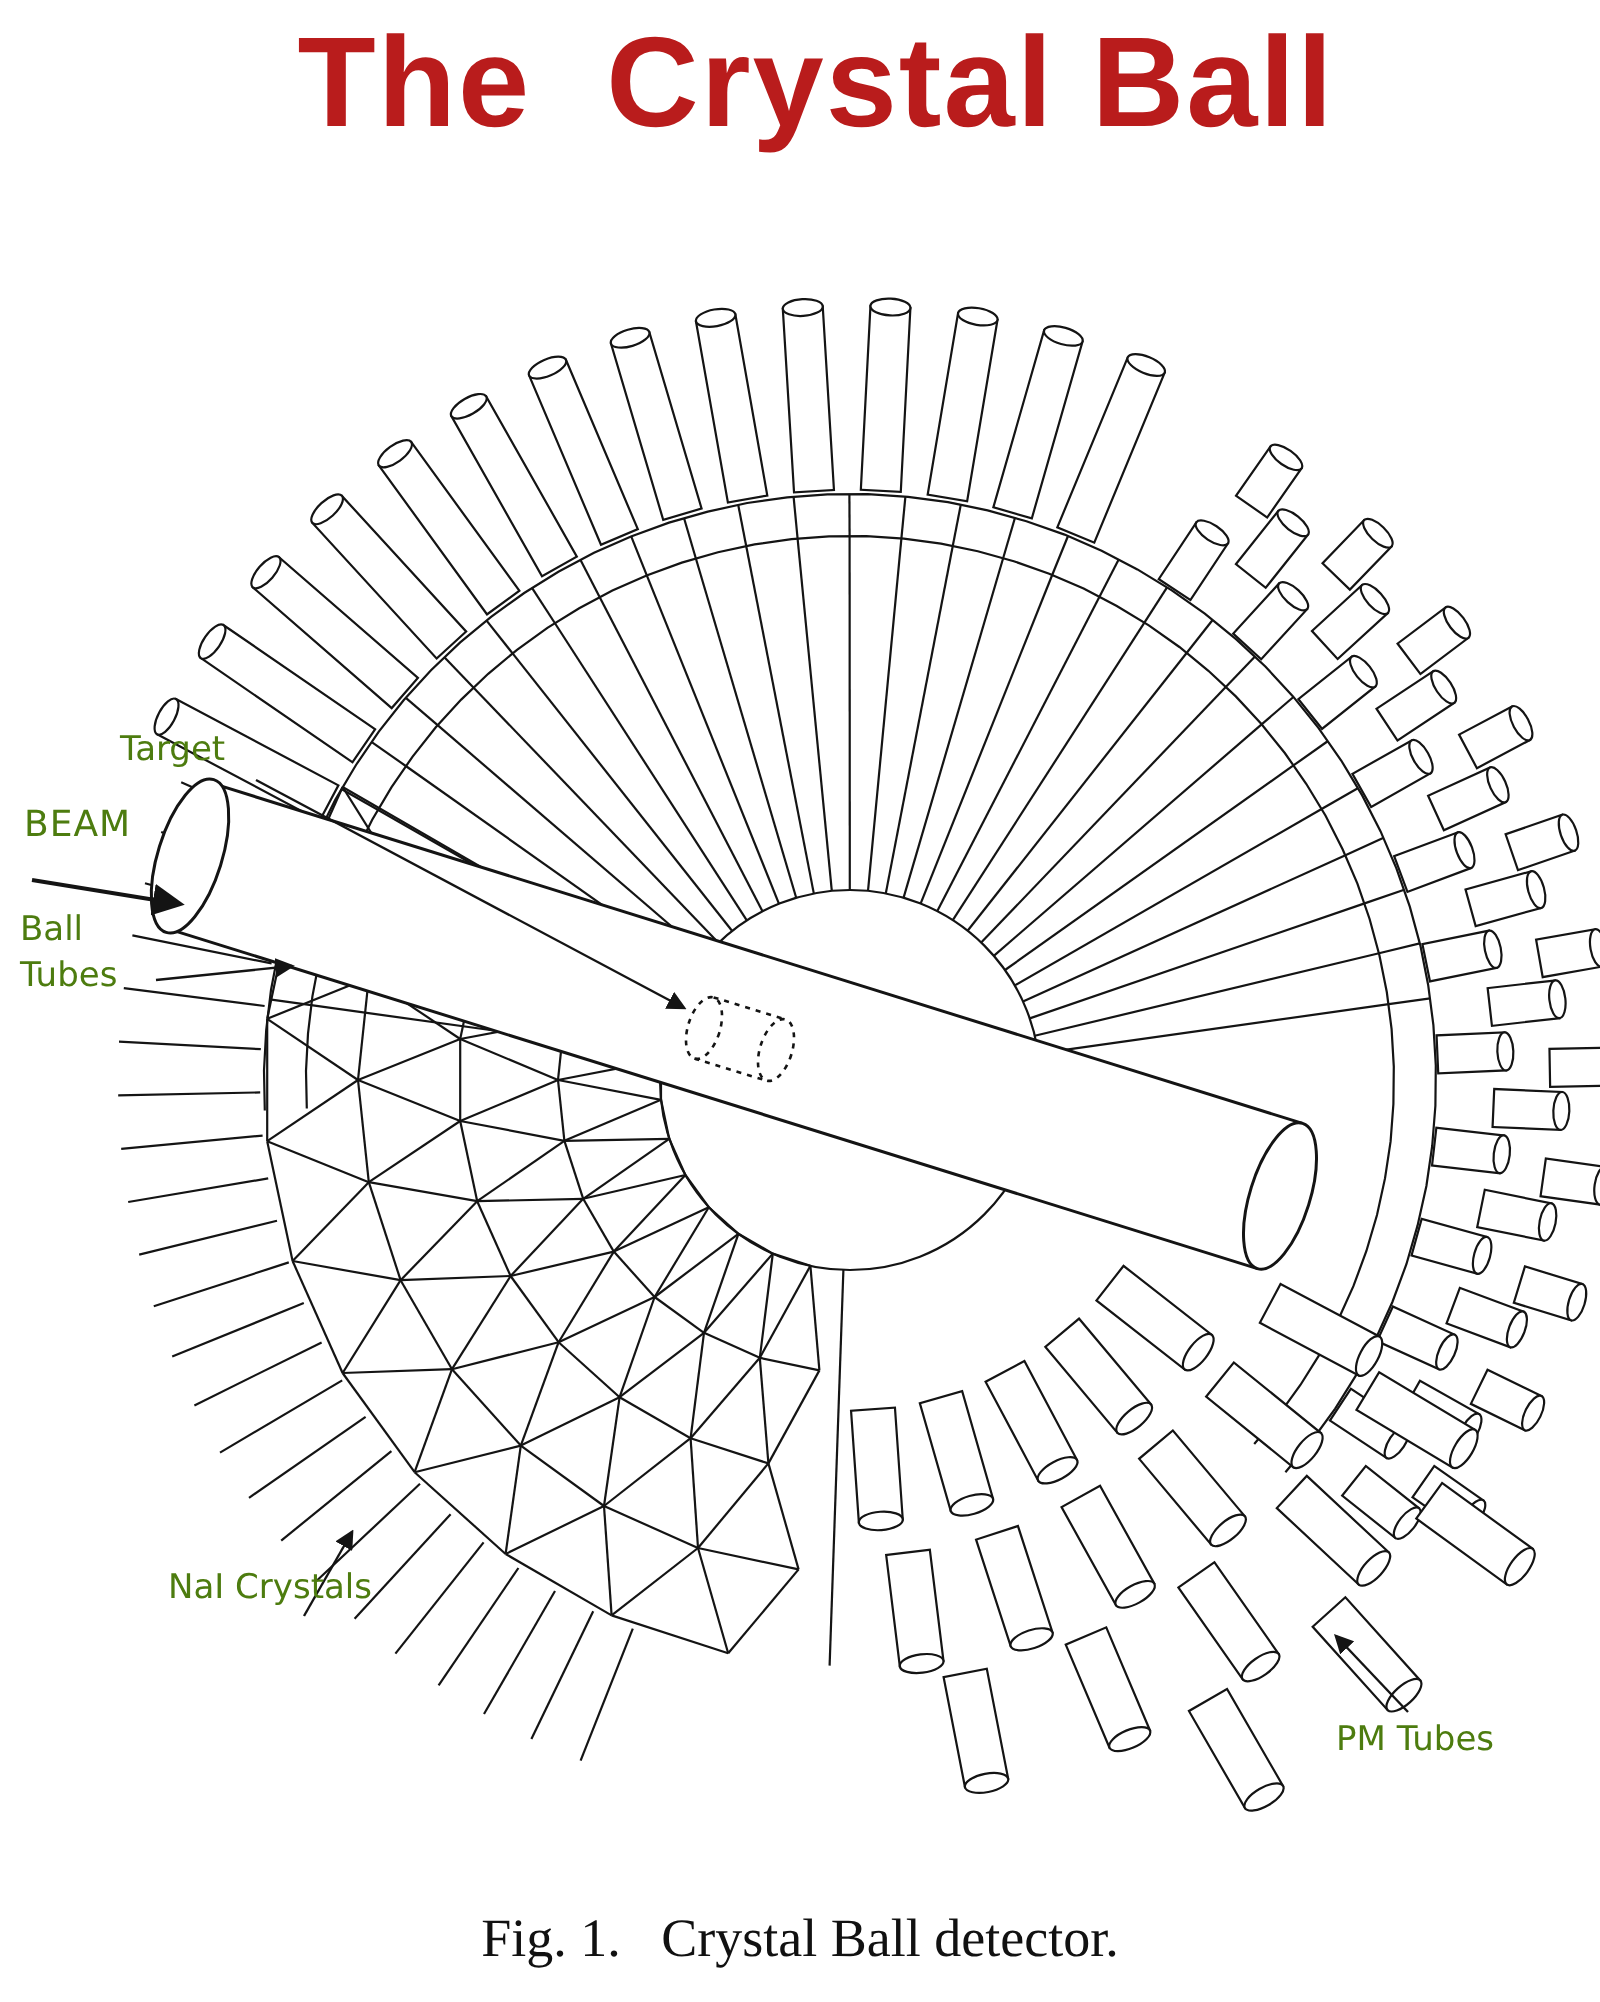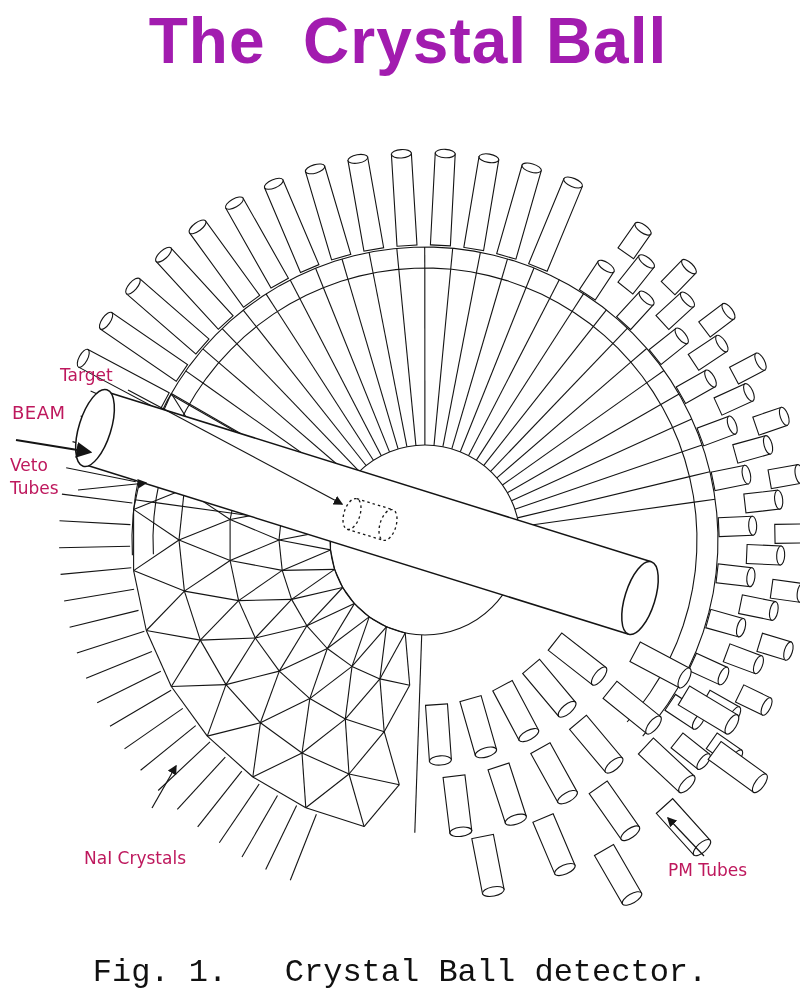--- a/index.html
+++ b/index.html
@@ -1,26 +1,26 @@
 <!DOCTYPE html>
 <html><head>
 <meta charset="utf-8">
 <style>
   html,body{margin:0;padding:0}
   body{width:800px;height:1001px;background:#fff;position:relative;overflow:hidden;
        font-family:"Liberation Sans",sans-serif;}
   .page{position:absolute;inset:0;background:#fff;}
   .title{position:absolute;top:4px;left:0;right:0;text-align:center;
-         font-size:64px;font-weight:700;color:#a21caf;white-space:pre;
+         font-size:64px;font-weight:700;color:#b91c1c;white-space:pre;
          font-family:"Liberation Sans",sans-serif;letter-spacing:1px;padding-left:16px;}
-  .fig-label{position:absolute;color:#be185d;font-size:17px;
+  .fig-label{position:absolute;color:#4d7c0f;font-size:17px;
              font-family:"DejaVu Sans",sans-serif;}
   .beam{font-weight:400;font-size:18px;letter-spacing:.5px;}
   .caption{position:absolute;top:954px;left:0;right:0;text-align:center;
-           font-family:Liberation Mono, monospace;font-size:32px;color:#111;white-space:pre;}
+           font-family:Liberation Serif, serif;font-size:27px;color:#111;white-space:pre;}
   svg{position:absolute;left:0;top:0;}
 </style>
 </head>
 <body>
 
 <div class="page">
 
   <div class="title">The  Crystal Ball</div>
 
   <svg id="detector-svg" width="800" height="1001" viewBox="0 0 800 1001">
@@ -536,22 +536,22 @@
         <line x1="152.0" y1="808.0" x2="176.0" y2="766.0" stroke-width="1.2" marker-end="url(#arr)"></line>
         <line x1="704.0" y1="856.0" x2="668.0" y2="818.0" stroke-width="1.2" marker-end="url(#arr)"></line>
       </g>
     </svg>
 
   <div class="fig-label" style="left:60px;top:365px">Target</div>
 
   <div class="fig-label beam" style="left:12px;top:402px">BEAM</div>
 
   <div class="fig-label" style="left:10px;top:454px;line-height:1.35">
-    <div>Veto</div>
+    <div>Ball</div>
     <div>Tubes</div>
   </div>
 
-  <div class="fig-label" style="left:84px;top:848px">NaI Crystals</div>
+  <div class="fig-label" style="left:84px;top:784px">NaI Crystals</div>
 
   <div class="fig-label" style="left:668px;top:860px">PM Tubes</div>
 
   <div class="caption">Fig. 1.   Crystal Ball detector.</div>
 </div>
 
 </body></html>

